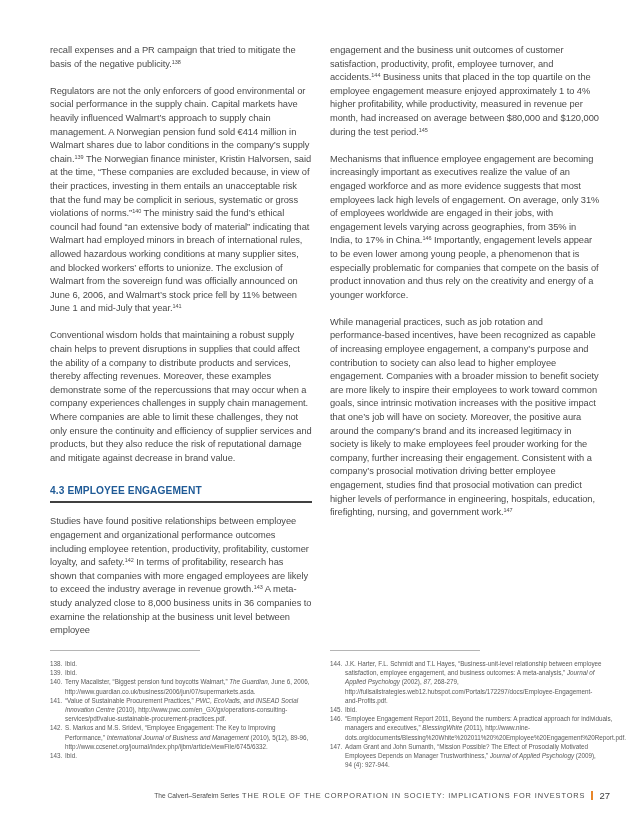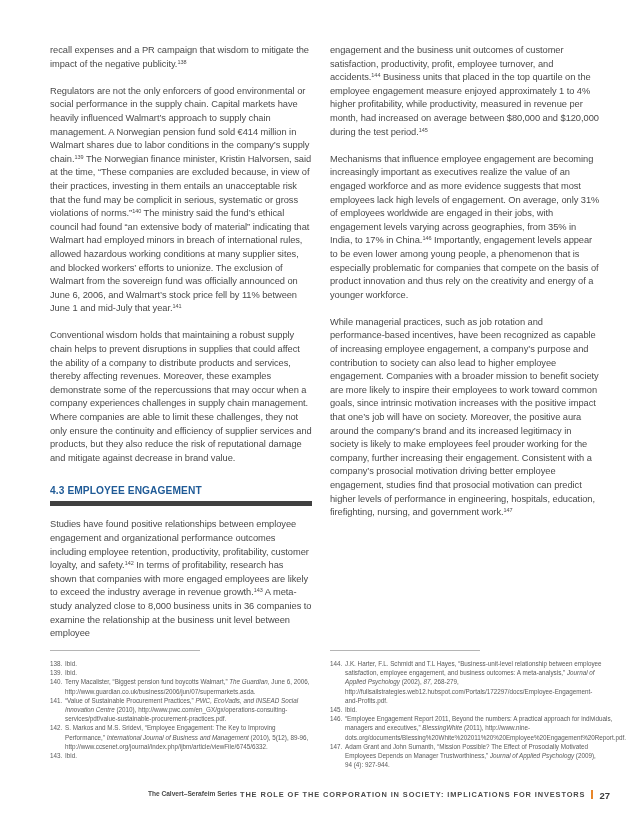--- a/index.html
+++ b/index.html
@@ -4,42 +4,42 @@
 <style>
   html, body { margin: 0; padding: 0; background: #ffffff; }
   body { width: 640px; height: 828px; position: relative; overflow: hidden;
          font-family: "Liberation Sans", sans-serif; color: #4a4a4a; }
   .col { position: absolute; top: 44px; }
   .col-left { left: 50px; width: 262px; }
   .col-right { left: 330px; width: 270px; }
   .para { font-size: 9.3px; line-height: 13.6px; margin: 0 0 13.6px 0; letter-spacing: -0.05px; }
   sup { font-size: 5.5px; vertical-align: 3px; line-height: 0; }
   .heading { color: #1f5a96; font-size: 10.2px; font-weight: bold; margin: 20px 0 0 0; padding-bottom: 5px;
-             border-bottom: 5px solid #404040; letter-spacing: 0.1px; }
+             border-bottom: 2px solid #404040; letter-spacing: 0.1px; }
   .heading + .para { margin-top: 12px; }
   .fn-block { position: absolute; top: 650px; }
   .fn-left { left: 50px; width: 262px; }
   .fn-right { left: 330px; width: 272px; }
   .fn-rule { width: 150px; height: 0; border-top: 1px solid #b5b5b5; margin-bottom: 8px; }
   .fn { font-size: 6.3px; line-height: 9.2px; color: #5a5a5a; display: flex; }
   .fn-num { width: 15px; flex: none; }
   .fn-text { flex: 1; }
   .fn-text i { font-style: italic; }
-  .footer { position: absolute; top: 790px; right: 30px; font-size: 7.6px; color: #4a4a4a; display: flex; align-items: flex-start; white-space: nowrap; font-weight: bold; }
+  .footer { position: absolute; top: 790px; right: 30px; font-size: 7.6px; color: #4a4a4a; display: flex; align-items: center; white-space: nowrap; }
   .series { font-size: 6.6px; margin-right: 3px; }
   .title { letter-spacing: 0.9px; font-size: 7.4px; }
   .sep { display: inline-block; width: 2px; height: 9px; background: #e8862a; margin: 0 6px 0 6px; }
   .pagenum { font-size: 9.5px; color: #3a3a3a; }
 </style>
 </head>
 <body>
 
 <div class="col col-left" id="left-col">
   <p class="para">
-    <span>recall expenses and a PR campaign that wisdom to mitigate the impact of the negative publicity.</span><sup>138</sup>
+    <span>recall expenses and a PR campaign that tried to mitigate the basis of the negative publicity.</span><sup>138</sup>
   </p>
   <p class="para">
     <span>Regulators are not the only enforcers of good environmental or social performance in the supply chain. Capital markets have heavily influenced Walmart’s approach to supply chain management. A Norwegian pension fund sold €414 million in Walmart shares due to labor conditions in the company’s supply chain.</span><sup>139</sup><span> The Norwegian finance minister, Kristin Halvorsen, said at the time, “These companies are excluded because, in view of their practices, investing in them entails an unacceptable risk that the fund may be complicit in serious, systematic or gross violations of norms.”</span><sup>140</sup><span> The ministry said the fund’s ethical council had found “an extensive body of material” indicating that Walmart had employed minors in breach of international rules, allowed hazardous working conditions at many supplier sites, and blocked workers’ efforts to unionize. The exclusion of Walmart from the sovereign fund was officially announced on June 6, 2006, and Walmart’s stock price fell by 11% between June 1 and mid-July that year.</span><sup>141</sup>
   </p>
   <p class="para">
     <span>Conventional wisdom holds that maintaining a robust supply chain helps to prevent disruptions in supplies that could affect the ability of a company to distribute products and services, thereby affecting revenues. Moreover, these examples demonstrate some of the repercussions that may occur when a company experiences challenges in supply chain management. Where companies are able to limit these challenges, they not only ensure the continuity and efficiency of supplier services and products, but they also reduce the risk of reputational damage and mitigate against decrease in brand value.</span>
   </p>
   <h2 class="heading">4.3 EMPLOYEE ENGAGEMENT</h2>
   <p class="para">
     <span>Studies have found positive relationships between employee engagement and organizational performance outcomes including employee retention, productivity, profitability, customer loyalty, and safety.</span><sup>142</sup><span> In terms of profitability, research has shown that companies with more engaged employees are likely to exceed the industry average in revenue growth.</span><sup>143</sup><span> A meta-study analyzed close to 8,000 business units in 36 companies to examine the relationship at the business unit level between employee</span>

